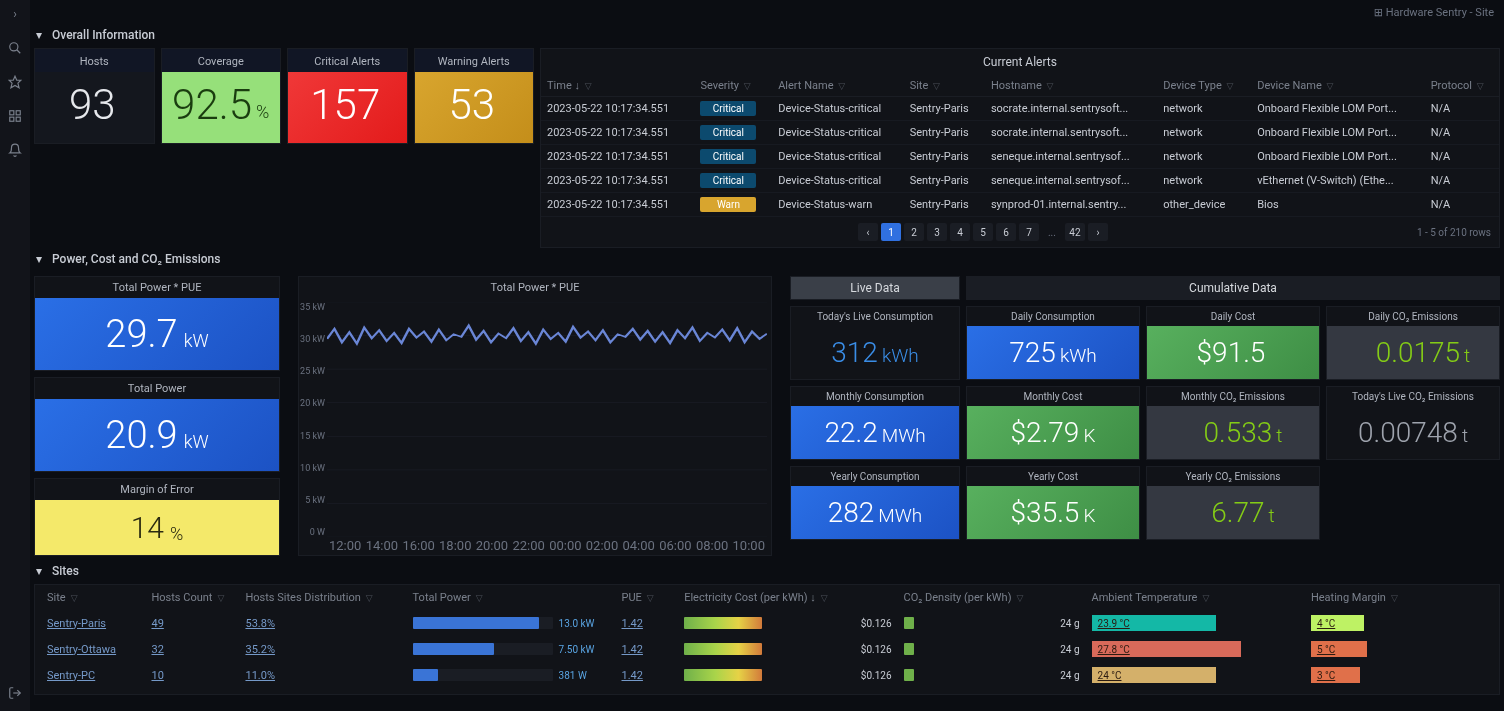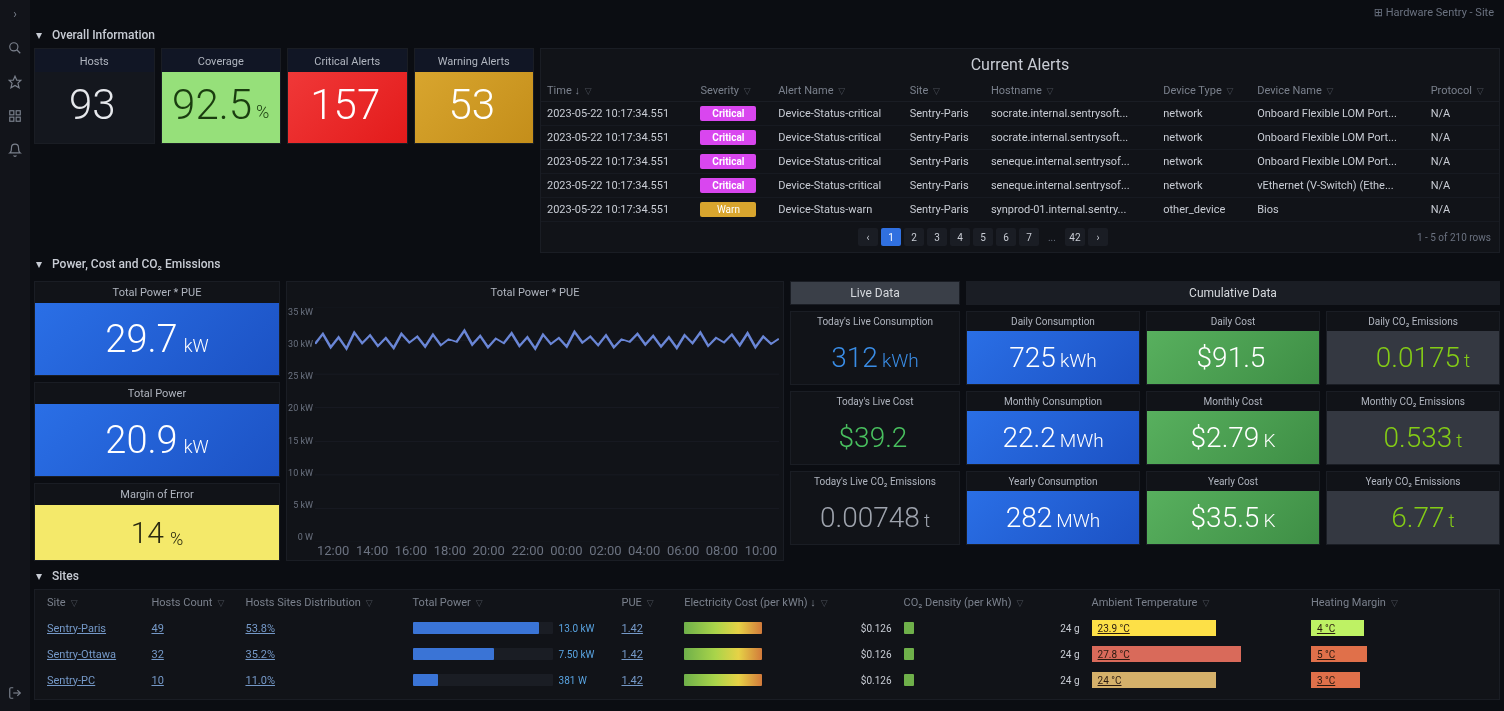--- a/index.html
+++ b/index.html
@@ -26,36 +26,36 @@
   .tile.red .tile-val { background: linear-gradient(135deg,#f03838,#e31b1b); color:#fff;}
   .tile.orange .tile-val { background: linear-gradient(135deg,#d8a52e,#c48e1a); color:#fff;}
   .tile.dark .tile-val { background: #14171e; color:#e6e8ec;}
   .brand-card { background:#74b51a; display:flex; flex-direction:column; align-items:center; padding:10px 20px 14px 20px; border-radius:2px;}
   .brand-card .lbl{ font-size:10px; color:#e6f5d4; margin-bottom:6px;}
   .brand-inner { background:#fff; padding:8px 18px 6px 18px; position:relative;}
   .brand-text{ color:#1860a8; font-weight:600; letter-spacing:1px; font-size:17px;}
   .brand-sub { color:#74b51a; font-size:9px; text-align:right; letter-spacing:1px;}
   
   .alerts { flex:1; display:flex; flex-direction:column; }
-  .alerts-title { text-align:center; padding:6px 0; font-size:16px;}
+  .alerts-title { text-align:center; padding:6px 0; font-size:12px;}
   .atable { width:100%; border-collapse:collapse; font-size:11px;}
   .atable th { text-align:left; padding:4px 6px; color:#7a808c; font-weight:400; border-bottom:1px solid #1a1d24; white-space:nowrap; cursor:pointer;}
   .atable td { padding:4px 6px; border-bottom:1px solid #171a21; white-space:nowrap; color:#c8ccd4;}
   .sort-ic, .filt-ic{ color:#4a4f58; font-size:9px; margin-left:2px;}
   .sev-badge{ display:inline-block; min-width:56px; text-align:center; padding:2px 6px; border-radius:2px; color:#fff; font-size:10px;}
-  .sev-crit{ background:#d946ef;font-weight:bold;}
+  .sev-crit{ background:#0c4a6e;}
   .sev-warn{ background:#d8a52e;}
   .pager { display:flex; gap:3px; justify-content:center; align-items:center; padding:6px 0;}
   .pager .pg{ background:#1a1d24; min-width:20px; height:18px; display:flex; align-items:center; justify-content:center; font-size:10px; color:#c8ccd4; cursor:pointer; border-radius:2px;}
   .pager .pg.active{ background:#3070e0; color:#fff;}
   .pager .ellips{ background:transparent; color:#6b7280;}
   .pager-footer{ display:flex; justify-content:space-between; align-items:center; padding:0 8px;}
   .count-info{ color:#6b7280; font-size:10px;}
   
-  .power-row { display:flex; gap:6px; margin-top:4px;}
+  .power-row { display:flex; gap:18px; margin-top:4px;}
   .power-left { width:246px; display:flex; flex-direction:column; gap:6px;}
   .stat { display:flex; flex-direction:column;}
   .stat-title{ text-align:center; padding:4px 0; font-size:11px; color:#b0b5bf;}
   .stat-body{ display:flex; align-items:center; justify-content:center; padding:14px 0; font-size:38px; font-weight:300;}
   .stat .unit{ font-size:18px; margin-left:6px; margin-top:12px;}
   .stat.blue .stat-body{ background: linear-gradient(135deg,#2a6fe6,#1c52c4); color:#fff;}
   .stat.yellow .stat-body{ background:#f4e96a; color:#2a2a10; font-size:30px; padding:10px 0;}
   .chart-panel { flex:1; display:flex; flex-direction:column;}
   .chart-title{ text-align:center; padding:4px 0; font-size:11px; color:#b0b5bf;}
   .chart-body{ flex:1; position:relative; padding:0 4px 4px 28px;}
@@ -328,24 +328,20 @@
               <div class="metric-body">725<span class="unit">kWh</span></div>
             </div>
     <div class="panel metric green">
               <div class="metric-title">Daily Cost</div>
               <div class="metric-body">$91.5<span class="unit"></span></div>
             </div>
     <div class="panel metric gray">
               <div class="metric-title">Daily CO₂ Emissions</div>
               <div class="metric-body">0.0175<span class="unit">t</span></div>
             </div>
-            <div class="panel metric live2">
-              <div class="metric-title">Today's Live Cost</div>
-              <div class="metric-body">$39.2<span class="unit"></span></div>
-            </div>
     <div class="panel metric blue">
               <div class="metric-title">Monthly Consumption</div>
               <div class="metric-body">22.2<span class="unit">MWh</span></div>
             </div>
     <div class="panel metric green">
               <div class="metric-title">Monthly Cost</div>
               <div class="metric-body">$2.79<span class="unit">K</span></div>
             </div>
     <div class="panel metric gray">
               <div class="metric-title">Monthly CO₂ Emissions</div>
@@ -431,21 +427,21 @@
               </td>
     <td>
                 <div class="bar-cell">
                   <div class="bar-bg" style="width:10px;background:#6fb04a;"></div>
                   <div style="flex:1"></div>
                   <span class="bar-val" style="color:#c8ccd4">24 g</span>
                 </div>
               </td>
     <td>
                 <div class="temp-cell">
-                  <div class="temp-fill" style="background:#fde047; width:60%">
+                  <div class="temp-fill" style="background:#14b8a6; width:60%">
                     <span class="link" style="color:#2a1a10">23.9 °C</span>
                   </div>
                 </div>
               </td>
     <td>
                 <div class="temp-cell">
                   <div class="temp-fill" style="background:#bef264; width:30%">
                     <span class="link" style="color:#2a1a10">4 °C</span>
                   </div>
                 </div>

